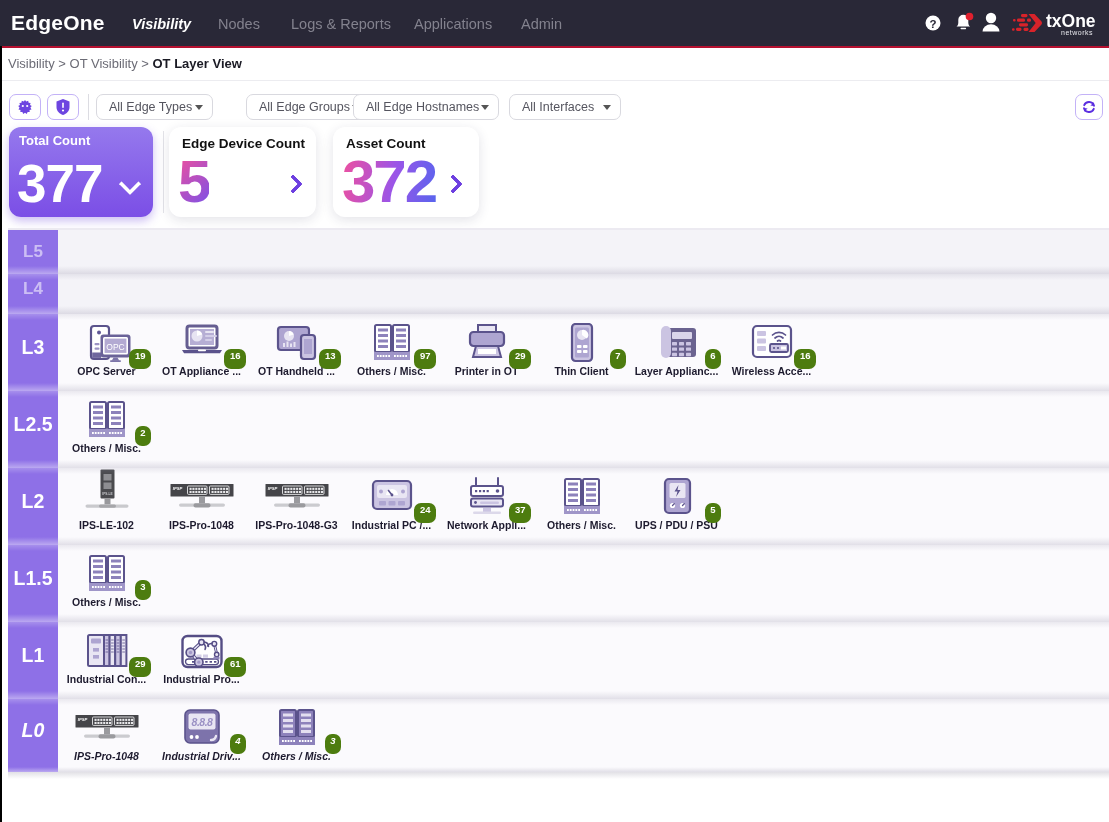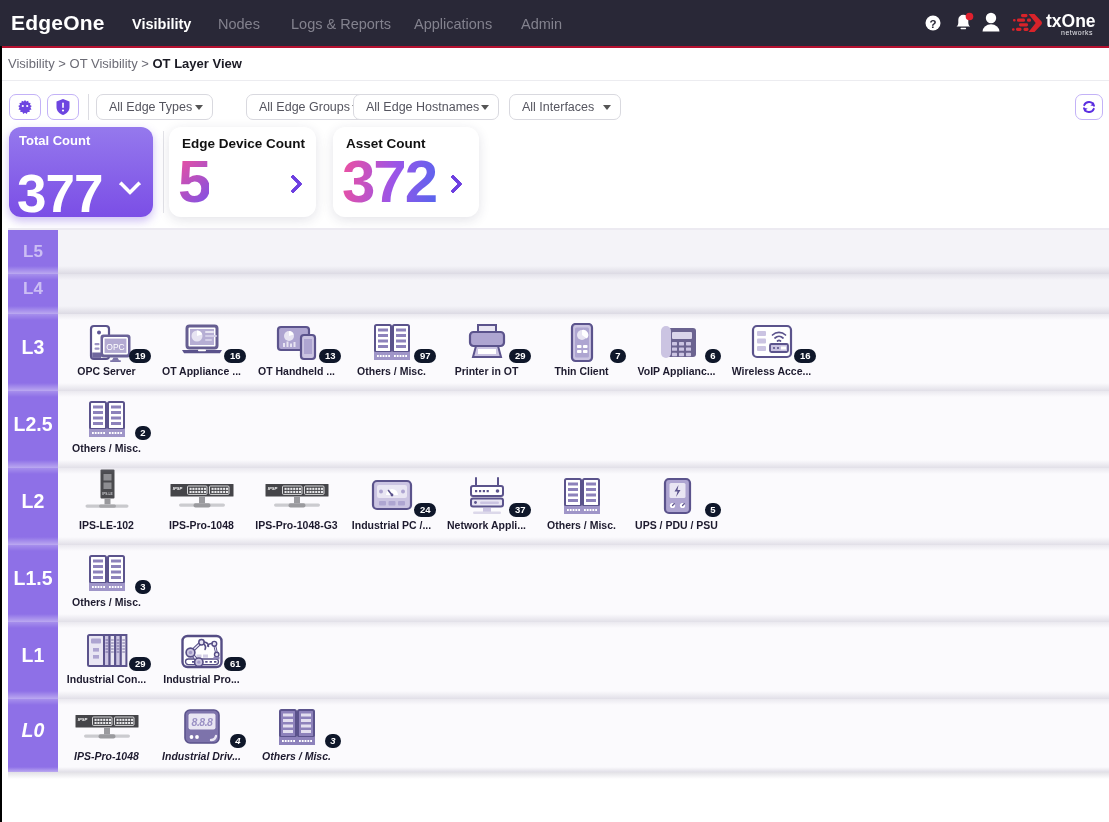--- a/index.html
+++ b/index.html
@@ -4,21 +4,21 @@
 <style>
 * { margin:0; padding:0; box-sizing:border-box; }
 html,body { width:1109px; height:822px; background:#fff; font-family:"Liberation Sans", sans-serif; overflow:hidden; }
 #leftedge { position:absolute; left:0; top:46px; width:2px; height:778px; background:#000; z-index:50; }
 
 #nav { position:relative; height:48px; background:#292837; border-bottom:2px solid #b5102f; }
 #nav .ricons { width:204px; right:0; left:auto; }
 #nav .brand { position:absolute; left:11px; top:11px; color:#fff; font-size:21px; font-weight:bold; letter-spacing:0.2px; }
 #nav .menu { position:absolute; top:16px; left:0; font-size:14.5px; color:#83828e; }
 #nav .menu span { position:absolute; top:0; white-space:nowrap; }
-#nav .m1 { left:132px; color:#fff; font-weight:bold; }
+#nav .m1 { left:132px; color:#fff; font-weight:bold;font-style:italic; }
 #nav .m2 { left:218px; }
 #nav .m3 { left:291px; }
 #nav .m4 { left:414px; }
 #nav .m5 { left:521px; }
 #nav .ricons { position:absolute; right:0; top:0; height:44px; }
 
 #crumb { height:33px; border-bottom:1px solid #ececf0; font-size:13px; color:#6b6b75; padding-left:8px; line-height:31px; background:#fff; box-sizing:border-box; }
 #crumb b { color:#1a1a24; font-weight:bold; }
 
 #filters { position:relative; height:46px; background:#fff; }
@@ -30,21 +30,21 @@
 #s1 { left:96px;  width:117px; }
 #s2 { left:222px; width:124px;margin-left:24px; }
 #s3 { left:353px; width:146px; }
 #s4 { left:509px; width:112px; }
 #refresh { position:absolute; left:1075px; top:13px; width:28px; height:26px; border:1px solid #c3b2f7; border-radius:7px; background:#fff; display:flex; align-items:center; justify-content:center; }
 
 #cards { position:relative; height:103px; background:#fff; }
 .card { position:absolute; top:0; height:90px; border-radius:12px;padding-left:20px; }
 #c1 { left:9px; width:144px; background:linear-gradient(180deg,#9579ed 0%,#7b4ee6 100%); box-shadow:0 4px 10px rgba(110,70,220,0.35); color:#fff; }
 #c1 .t { position:absolute; left:10px; top:6px; font-size:13px; font-weight:bold; }
-#c1 .n { position:absolute; left:8px; top:36px; font-size:53px; font-weight:bold; letter-spacing:-1px; }
+#c1 .n { position:absolute; left:8px; top:26px; font-size:53px; font-weight:bold; letter-spacing:-1px; }
 #c1 .chev { position:absolute; left:113px; top:49px; width:16px; height:16px; border-left:4px solid #fff; border-bottom:4px solid #fff; transform:rotate(-45deg); border-radius:1px; }
 #cdiv { position:absolute; left:163px; top:4px; width:1px; height:82px; background:#e3e3e8; }
 .wcard { background:#fff; box-shadow:0 3px 12px rgba(40,40,80,0.13); }
 #c2 { left:169px; width:147px; }
 #c3 { left:333px; width:146px; }
 .wcard .t { position:absolute; left:13px; top:9px; font-size:13.5px; font-weight:bold; color:#111; }
 .gnum { position:absolute; left:9px; top:20px; font-size:60px; font-weight:bold; letter-spacing:-2px; -webkit-background-clip:text; background-clip:text; color:transparent; }
 #c2 .gnum { background:linear-gradient(135deg,#ee4f9d 10%,#7b52e8 90%); -webkit-background-clip:text; background-clip:text; }
 #c3 .gnum { background:linear-gradient(100deg,#f1509c 0%,#9a55e8 55%,#5565ee 100%); -webkit-background-clip:text; background-clip:text; }
 .rchev { position:absolute; top:50px; width:14px; height:14px; border-right:4.5px solid #6d3fe0; border-top:4.5px solid #6d3fe0; transform:rotate(45deg); border-radius:2px; }
@@ -67,21 +67,21 @@
 .lab::after { content:""; position:absolute; left:0; right:0; bottom:0; height:8px; background:linear-gradient(180deg, rgba(255,255,255,0) 0%, rgba(255,255,255,0.40) 100%); }
 .row + .row .lab::before { content:""; position:absolute; left:0; right:0; top:0; height:6px; background:linear-gradient(180deg, rgba(255,255,255,0.22), rgba(255,255,255,0)); }
 .row.last .cnt::after, .row.last .lab::after { height:5px; }
 #table::before { content:""; position:absolute; left:0; right:0; top:-2px; height:2px; background:#eceaf1; }
 #tshadow { position:absolute; left:8px; top:772px; width:1101px; height:7px; background:linear-gradient(180deg, rgba(120,115,140,0.22), rgba(120,115,140,0)); }
 
 .items { position:absolute; left:1px; top:0; height:100%; display:flex; }
 .item { width:95px; position:relative; flex:none; }
 .item .ic { position:absolute; left:50%; transform:translateX(-50%); top:9px; }
 .item .lbl { position:absolute; left:50%; transform:translateX(-50%); top:51px; font-size:10.5px; font-weight:bold; color:#1d1a2e; white-space:nowrap; }
-.badge { position:absolute; background:#0f172a; color:#fff; font-size:9.5px; font-weight:bold; border-radius:7px; height:14px; min-width:15px; padding:0 5.5px; line-height:14px; text-align:center; top:35px; right:3px; box-sizing:border-box; }
+.badge { position:absolute; background:#4d7c0f; color:#fff; font-size:9.5px; font-weight:bold; border-radius:7px; height:20px; min-width:15px; padding:0 5.5px; line-height:14px; text-align:center; top:35px; right:3px; box-sizing:border-box; }
 </style>
 </head>
 <body>
 <svg width="0" height="0" style="position:absolute">
 <defs>
 <symbol id="i-opc" viewBox="0 0 48 40">
   <rect x="8" y="3" width="18" height="33" rx="3" fill="#fff" stroke="#5b538c" stroke-width="2.2"></rect>
   <circle cx="16" cy="9.5" r="2" fill="#5f5796"></circle>
   <rect x="11.5" y="20" width="5" height="2.2" rx="1" fill="#9c93c4"></rect>
   <rect x="11.5" y="24.5" width="5" height="2.2" rx="1" fill="#9c93c4"></rect>
@@ -539,21 +539,21 @@
             <svg class="ic" width="48" height="40">
               <use href="#i-thin"></use>
             </svg>
             <span class="lbl">Thin Client</span>
             <span class="badge">7</span>
           </div>
     <div class="item">
             <svg class="ic" width="48" height="40">
               <use href="#i-voip"></use>
             </svg>
-            <span class="lbl">VoIP Applianc...</span>
+            <span class="lbl">Layer Applianc...</span>
             <span class="badge">6</span>
           </div>
     <div class="item">
             <svg class="ic" width="48" height="40">
               <use href="#i-wifi"></use>
             </svg>
             <span class="lbl">Wireless Acce...</span>
             <span class="badge">16</span>
           </div>
   </div>

